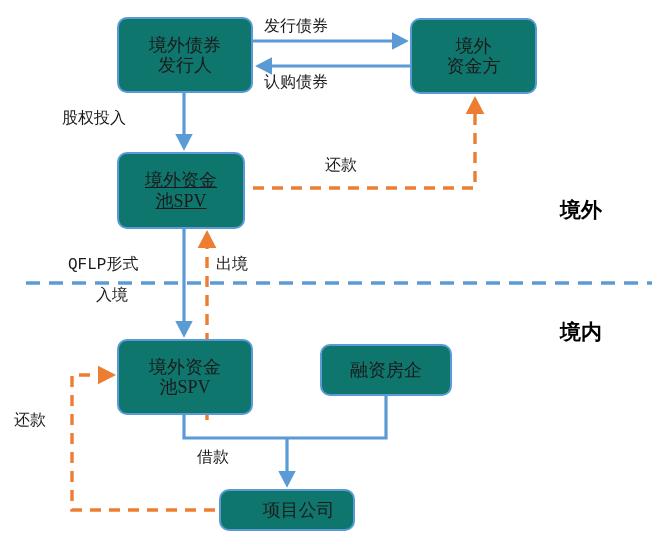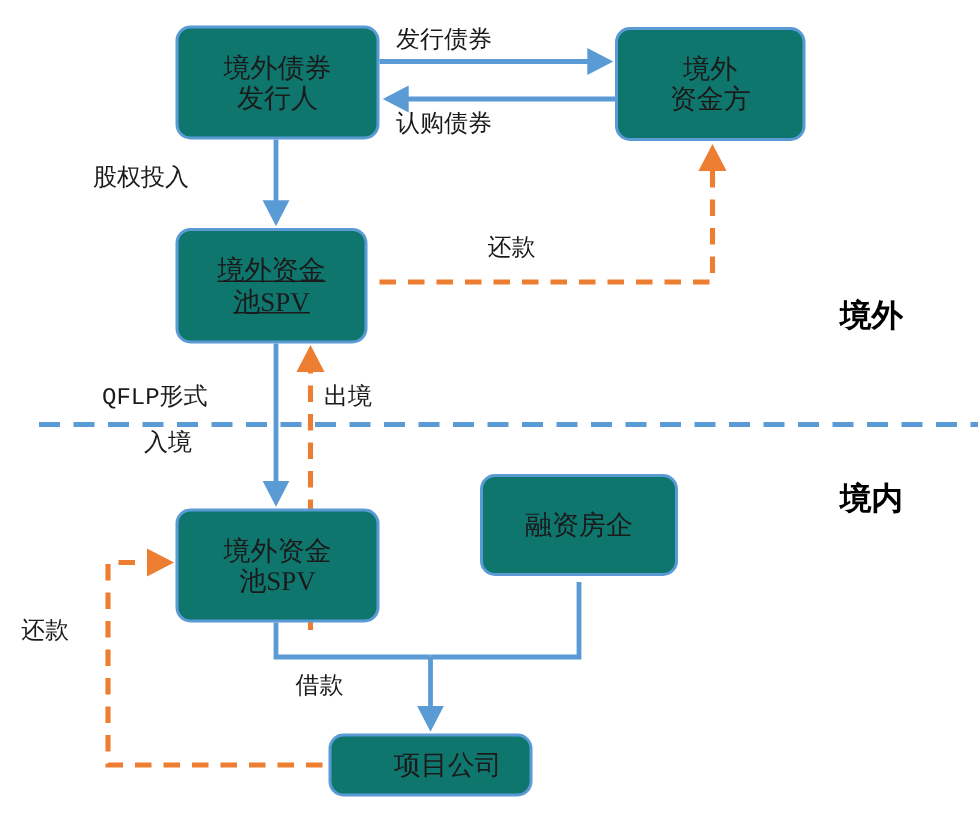--- a/index.html
+++ b/index.html
@@ -104,21 +104,21 @@
   <div class="node" style="left:117px;top:152px;width:128px;height:77px;text-decoration:underline;">
     <span class="txt">境外资金
 池SPV</span>
   </div>
 
   <div class="node" style="left:117px;top:339px;width:136px;height:76px;">
     <span class="txt">境外资金
 池SPV</span>
   </div>
 
-  <div class="node" style="left:320px;top:316px;width:132px;height:68px;">
+  <div class="node" style="left:320px;top:344px;width:132px;height:52px;">
     <span class="txt">融资房企</span>
   </div>
 
   <div class="node" style="left:219px;top:489px;width:136px;height:42px;padding-left:23px;">
     <span class="txt">项目公司</span>
   </div>
 
   <div class="edge-label" style="left:264px;top:16px;">发行债券</div>
   <div class="edge-label" style="left:62px;top:108px;">股权投入</div>
   <div class="edge-label" style="left:264px;top:72px;">认购债券</div>

